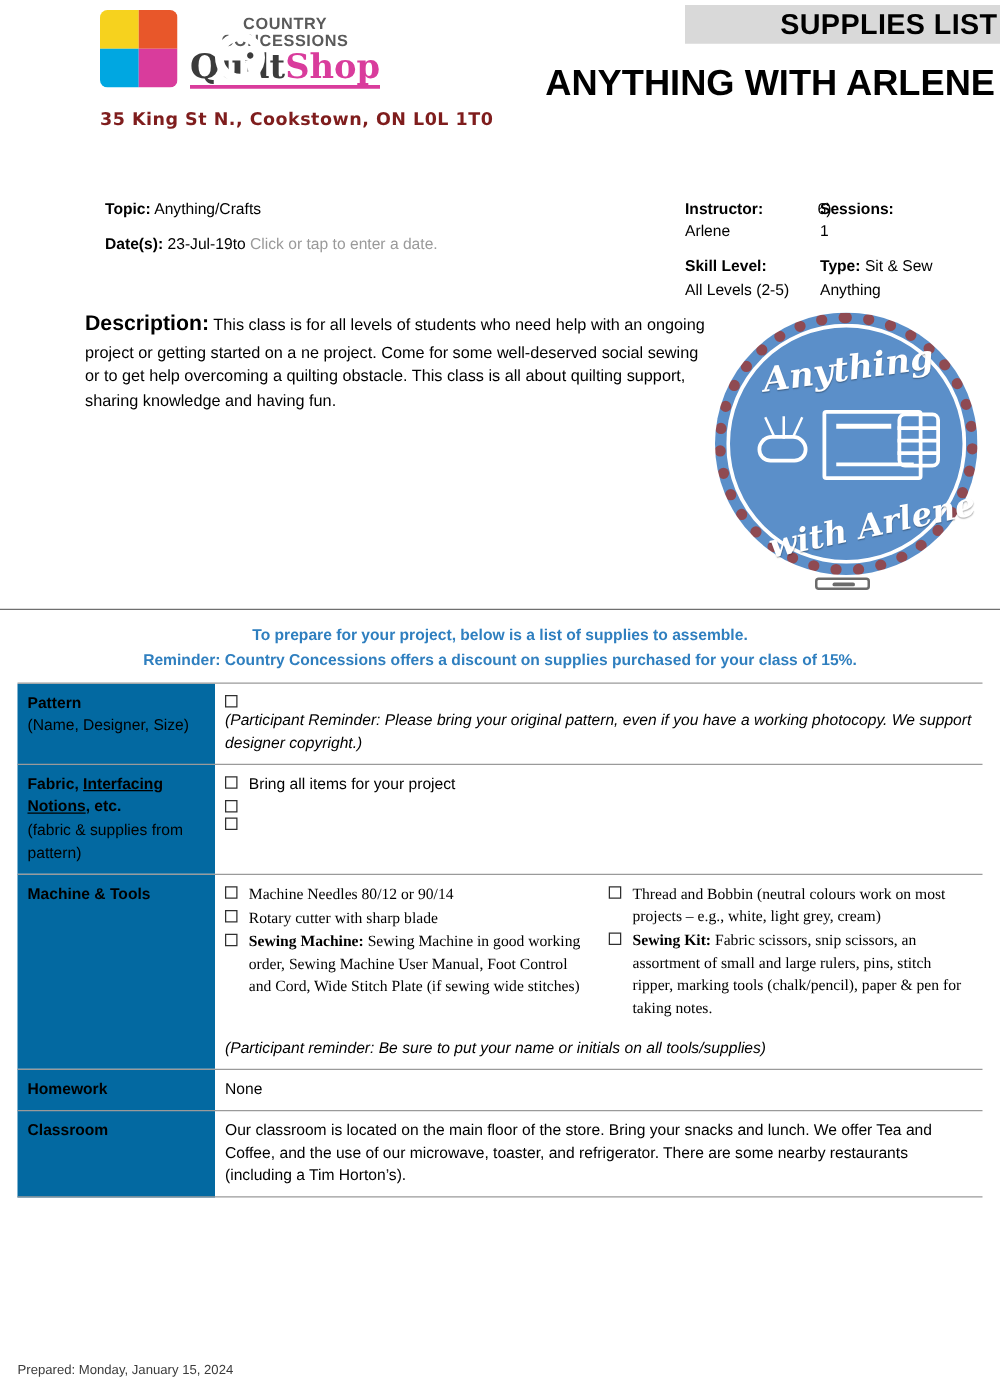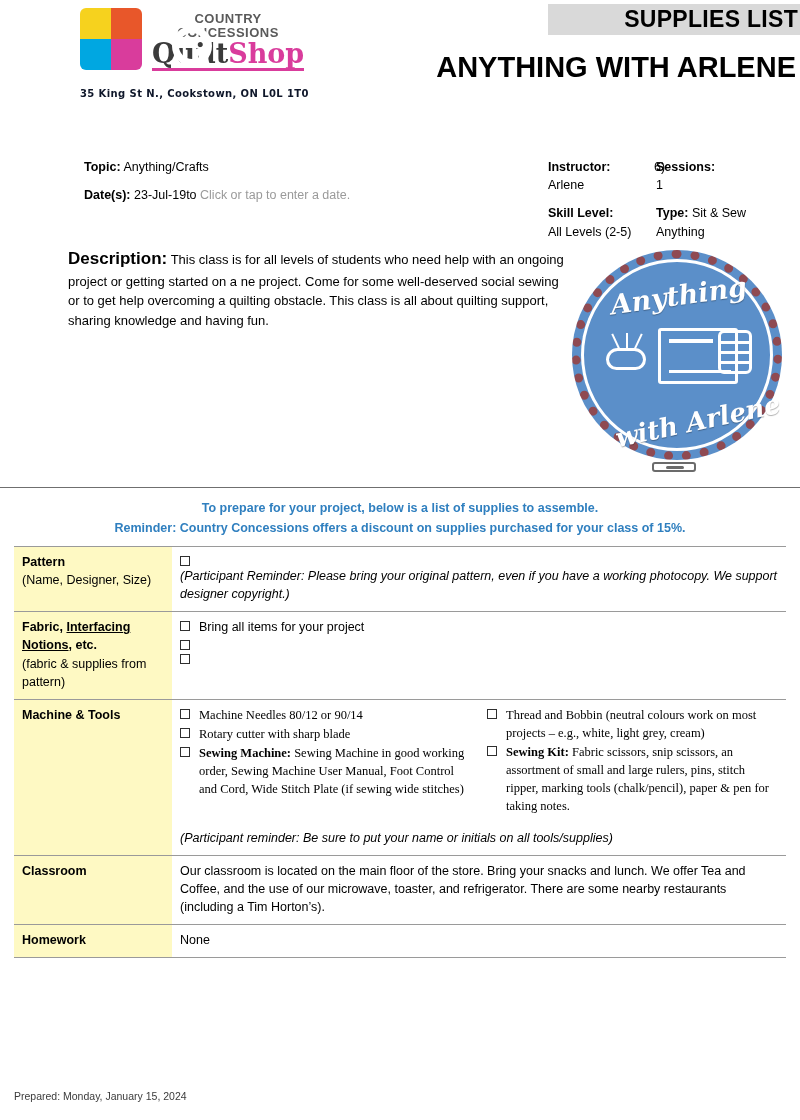--- a/index.html
+++ b/index.html
@@ -73,23 +73,23 @@
     margin-top: 1px;
   }
   .logo-quilt .sh { color: #d93c9c; }
   .logo-rule { height: 3px; background: #d93c9c; margin-top: 1px; width: 152px; }
 
   .addr {
     position: absolute;
     left: 80px; top: 88px;
     font-family: "DejaVu Sans", sans-serif;
     font-weight: bold;
-    font-size: 10px;
+    font-size: 14px;
     letter-spacing: 0.4px;
-    color: #0f172a;
+    color: #7f1d1d;
   }
 
   .supplies-bar {
     position: absolute;
     left: 548px; top: 4px;
     width: 256px;
     background: #d9d9d9;
     text-align: right;
     padding: 2px 6px 2px 0;
   }
@@ -238,21 +238,21 @@
   table.supplies td {
     border-top: 1px solid #9a9a9a;
     border-bottom: 1px solid #9a9a9a;
     vertical-align: top;
     padding: 6px 8px 8px;
     font-size: 12.5px;
     line-height: 1.45;
   }
   td.rowlab {
     width: 158px;
-    background: #fef9c3;
+    background: #0369a1;
     font-weight: bold;
   }
   td.rowlab .sub { font-weight: normal; }
   td.rowlab u { text-decoration: underline; }
   .cb {
     display: inline-block;
     width: 10px; height: 10px;
     border: 1.3px solid #2f2f2f;
     margin-right: 9px;
     vertical-align: 1px;
@@ -439,31 +439,31 @@
             <span class="txt"><b class="inline">Sewing Kit:</b><span> Fabric scissors, snip scissors, an assortment of small and large rulers, pins, stitch ripper, marking tools (chalk/pencil), paper &amp; pen for taking notes.</span></span>
           </div>
         </div>
       </div>
       <div class="italic-note" style="margin-top:12px">(Participant reminder: Be sure to put your name or initials on all tools/supplies)</div>
     </td>
   </tr>
 
   <tr>
     <td class="rowlab">
+      <div>Homework</div>
+    </td>
+    <td>
+      <div>None</div>
+    </td>
+  </tr>
+
+  <tr>
+    <td class="rowlab">
       <div>Classroom</div>
     </td>
     <td>
       <div>Our classroom is located on the main floor of the store. Bring your snacks and lunch. We offer Tea and Coffee, and the use of our microwave, toaster, and refrigerator. There are some nearby restaurants (including a Tim Horton’s).</div>
-    </td>
-  </tr>
-
-  <tr>
-    <td class="rowlab">
-      <div>Homework</div>
-    </td>
-    <td>
-      <div>None</div>
     </td>
   </tr>
 </tbody>
   </table>
 
 <div class="footer">Prepared: Monday, January 15, 2024</div>
 
 </body></html>

